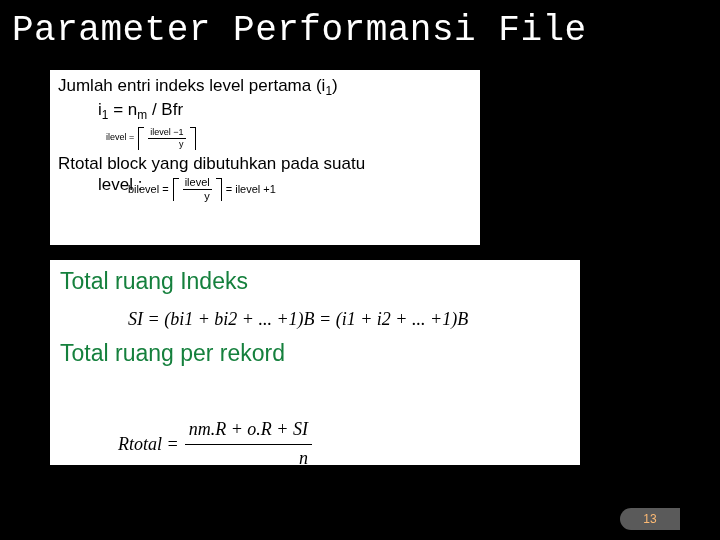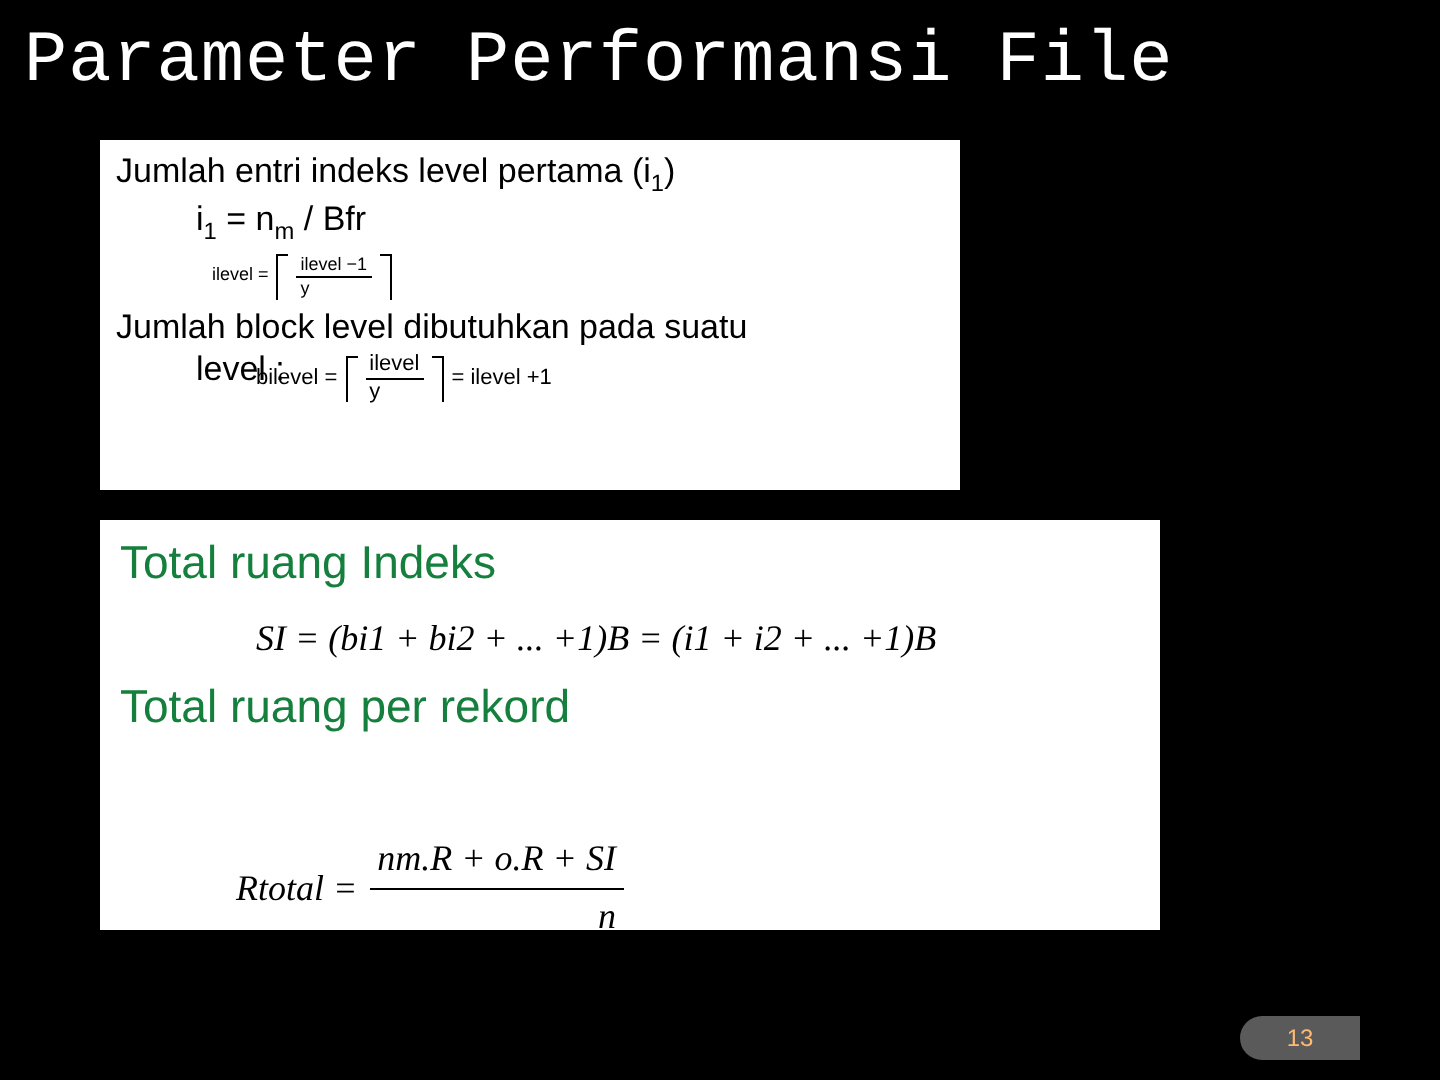--- a/index.html
+++ b/index.html
@@ -43,21 +43,21 @@
   }
   .ceilL,.ceilR{
     display:inline-block;
     border-top:1px solid #000;
     width:5px;height:22px;
     position:relative;top:0;
   }
   .ceilL{border-left:1px solid #000;}
   .ceilR{border-right:1px solid #000;}
   .frac{
-    display:inline-flex;flex-direction:column;align-items:flex-start;
+    display:inline-flex;flex-direction:column;align-items:flex-end;
     line-height:1;
   }
   .frac .num{border-bottom:1px solid #000;padding:0 2px 1px;}
   .frac .den{padding:1px 2px 0;}
 
   .panel.p2{
     left:50px;top:260px;
     width:530px;height:205px;
     padding:6px 10px;
     box-sizing:border-box;
@@ -110,21 +110,21 @@
   </div>
   <div class="feq">
     <span>ilevel =</span>
     <span class="ceilL"></span>
     <span class="frac">
       <span class="num">ilevel −1</span>
       <span class="den">y</span>
     </span>
     <span class="ceilR"></span>
   </div>
-  <div>Jumlah block level dibutuhkan pada suatu</div>
+  <div>Rtotal block yang dibutuhkan pada suatu</div>
   <div class="indent">level :</div>
   <div class="feq2" style="margin-top:-20px;">
     <span>bilevel =</span>
     <span class="ceilL"></span>
     <span class="frac">
       <span class="num">ilevel</span>
       <span class="den">y</span>
     </span>
     <span class="ceilR"></span>
     <span>= ilevel +1</span>

